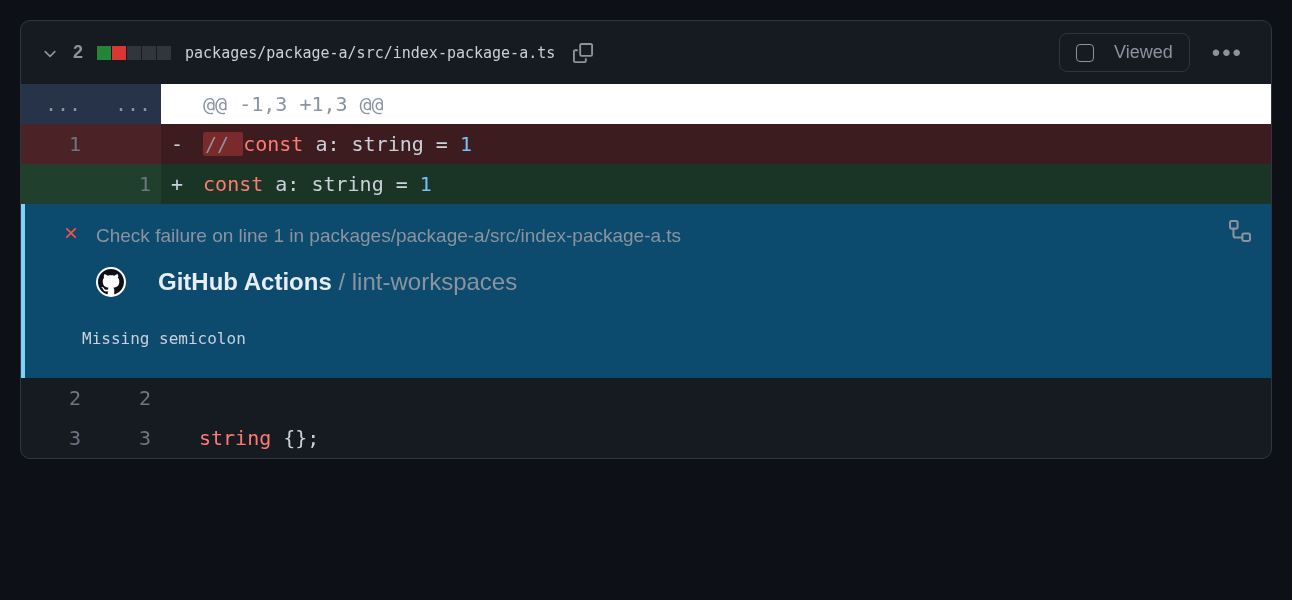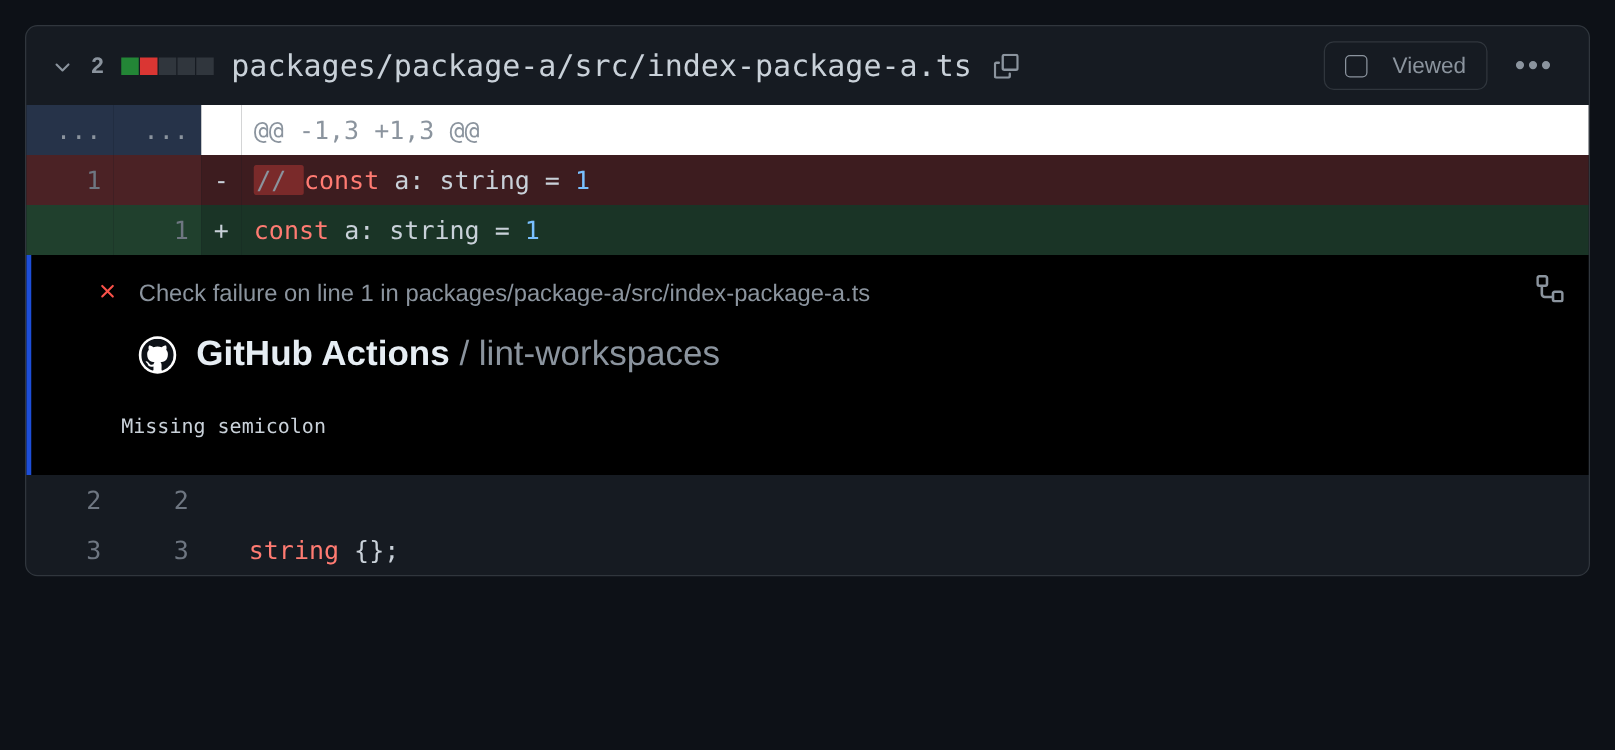--- a/index.html
+++ b/index.html
@@ -41,21 +41,21 @@
     .diff-square {
       width: 14px;
       height: 14px;
     }
     .sq-green { background: #238636; }
     .sq-red { background: #da3633; }
     .sq-neutral { background: #30363d; }
     .file-path {
       color: #c9d1d9;
       font-family: ui-monospace, SFMono-Regular, "SF Mono", Menlo, Consolas, monospace;
-      font-size: 24px;
+      font-size: 15px;
     }
     .copy-btn {
       color: #8b949e;
       cursor: pointer;
       display: flex;
       margin-left: 4px;
     }
     .spacer { flex: 1; }
     .viewed-btn {
       display: flex;
@@ -108,39 +108,39 @@
     .del-row td { background: #3d1c1f; }
     .del-row .ln-col { background: #4b2225; }
     .add-row td { background: #1a3426; }
     .add-row .ln-col { background: #20402d; }
     .ctx-row td { background: transparent; }
     .tok-comment { color: #8b949e; }
     .tok-keyword { color: #ff7b72; }
     .tok-number { color: #79c0ff; }
     .hl-del { background: #7a2a2a; padding: 0 2px; border-radius: 2px; }
     .annotation {
-      border-left: 4px solid #1d4ed8;
-      padding: 20px 20px 30px 52px;
-      background: #000000;
+      border-left: 4px solid #7dd3fc;
+      padding: 20px 20px 30px 37px;
+      background: #0c4a6e;
       position: relative;
     }
     .annot-top {
       display: flex;
       align-items: center;
       gap: 16px;
     }
     .x-icon { color: #f85149; }
     .annot-text { color: #8b949e; font-size: 19px; }
     .annot-source {
       display: flex;
-      align-items: flex-end;
-      gap: 16px;
+      align-items: center;
+      gap: 32px;
       margin-top: 20px;
       margin-left: 34px;
-      font-size: 28px;
+      font-size: 24px;
     }
     .gh-logo {
       width: 30px;
       height: 30px;
       border-radius: 50%;
       background: #fff;
       display: flex;
       align-items: center;
       justify-content: center;
     }

